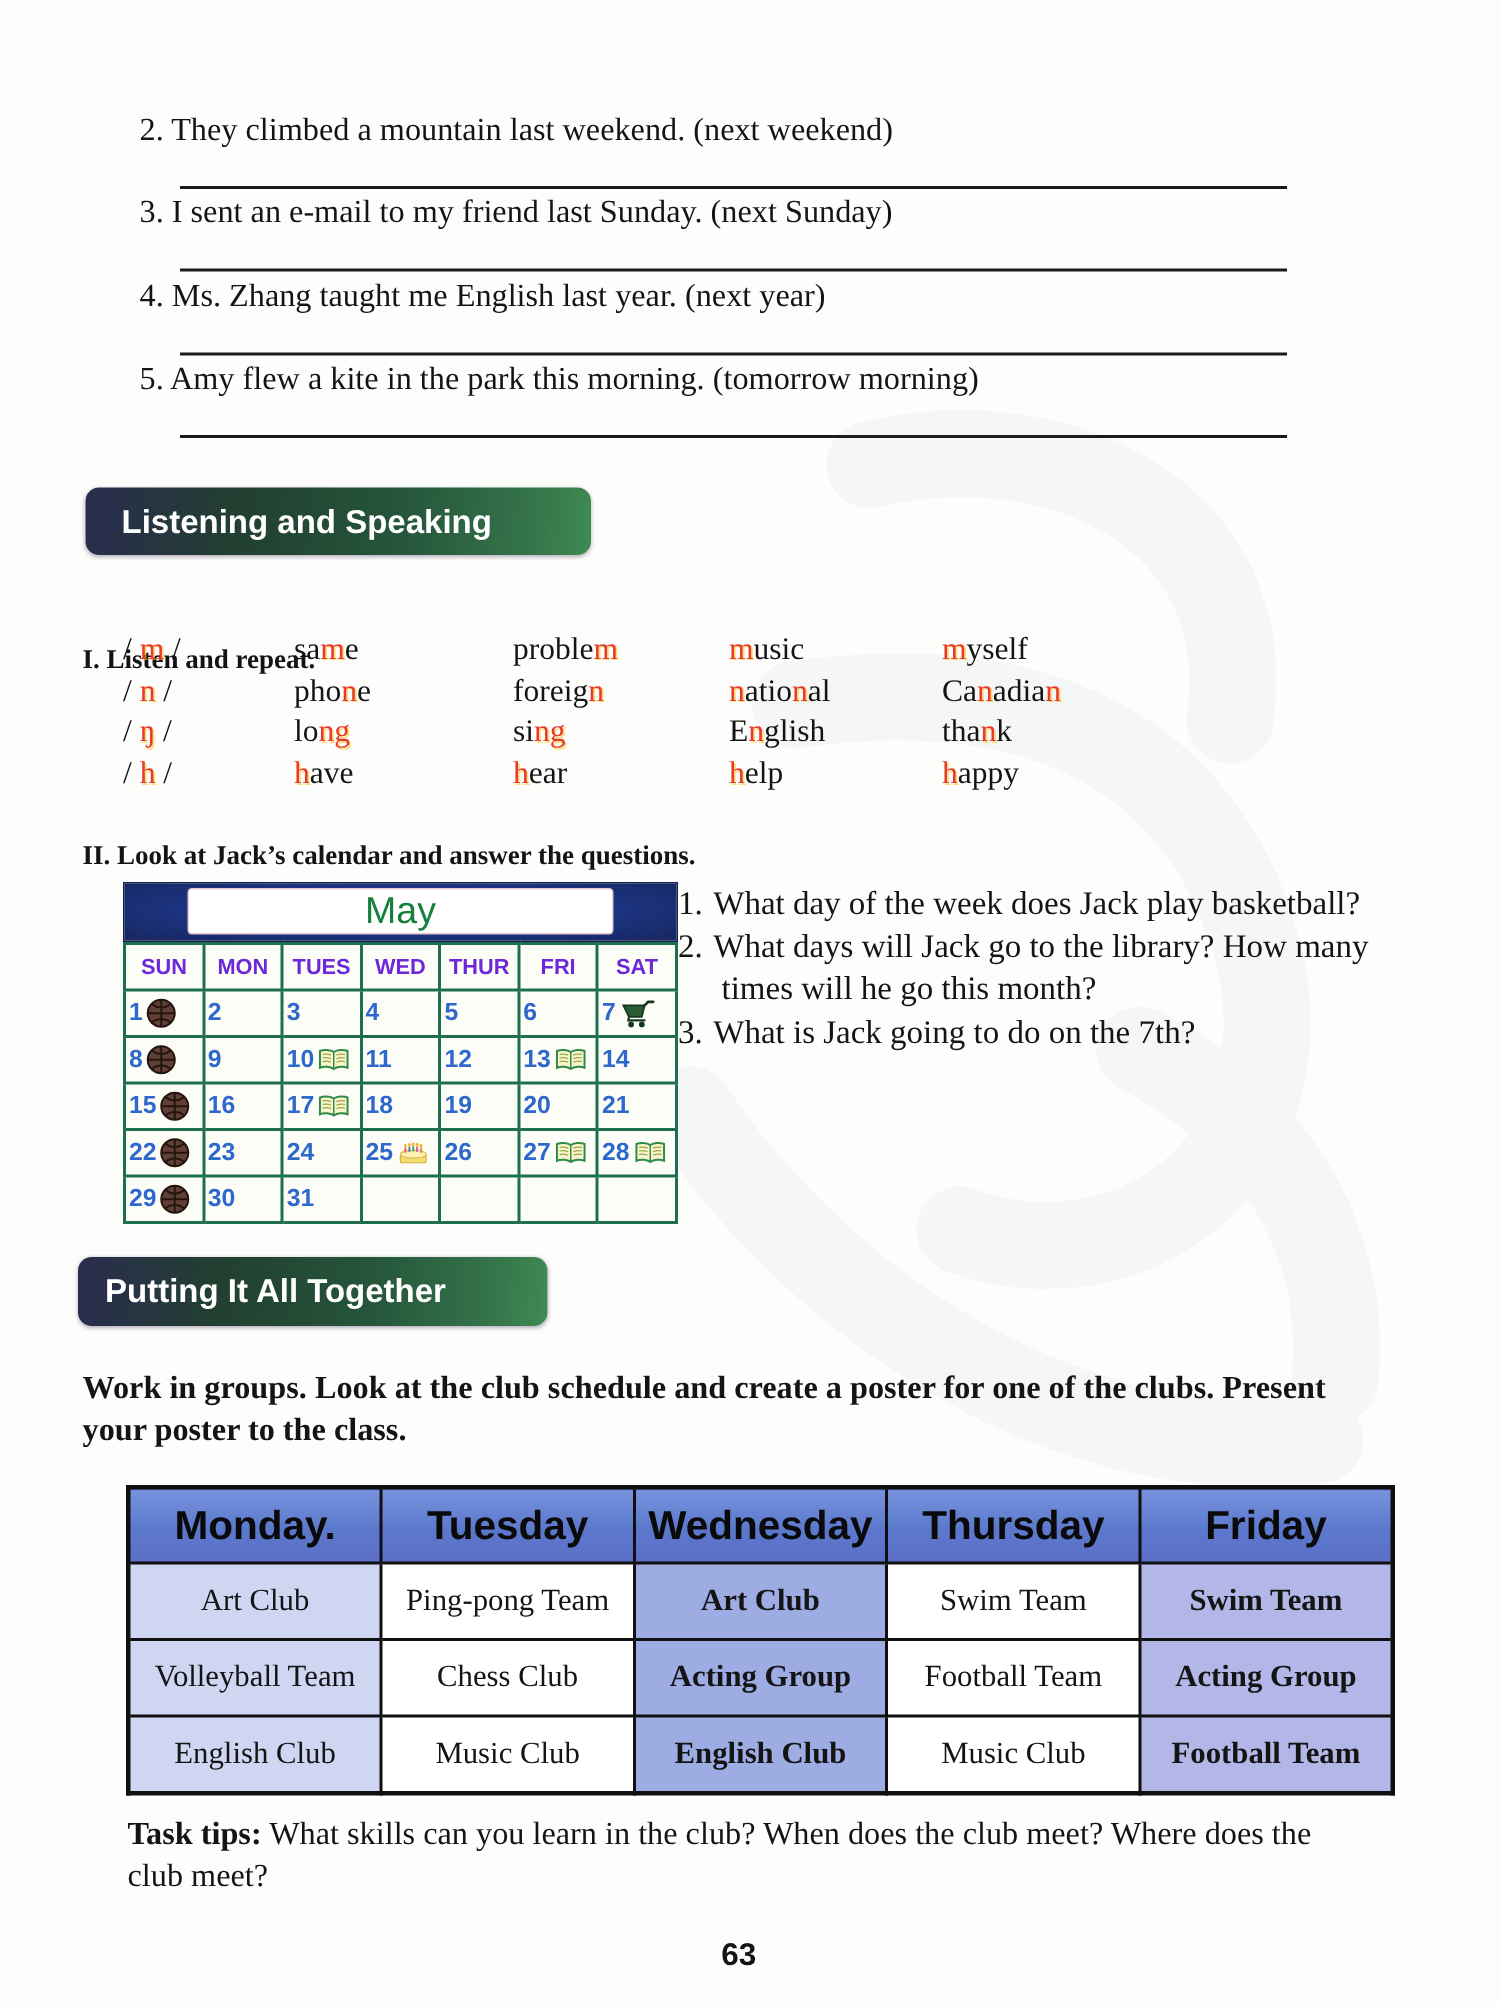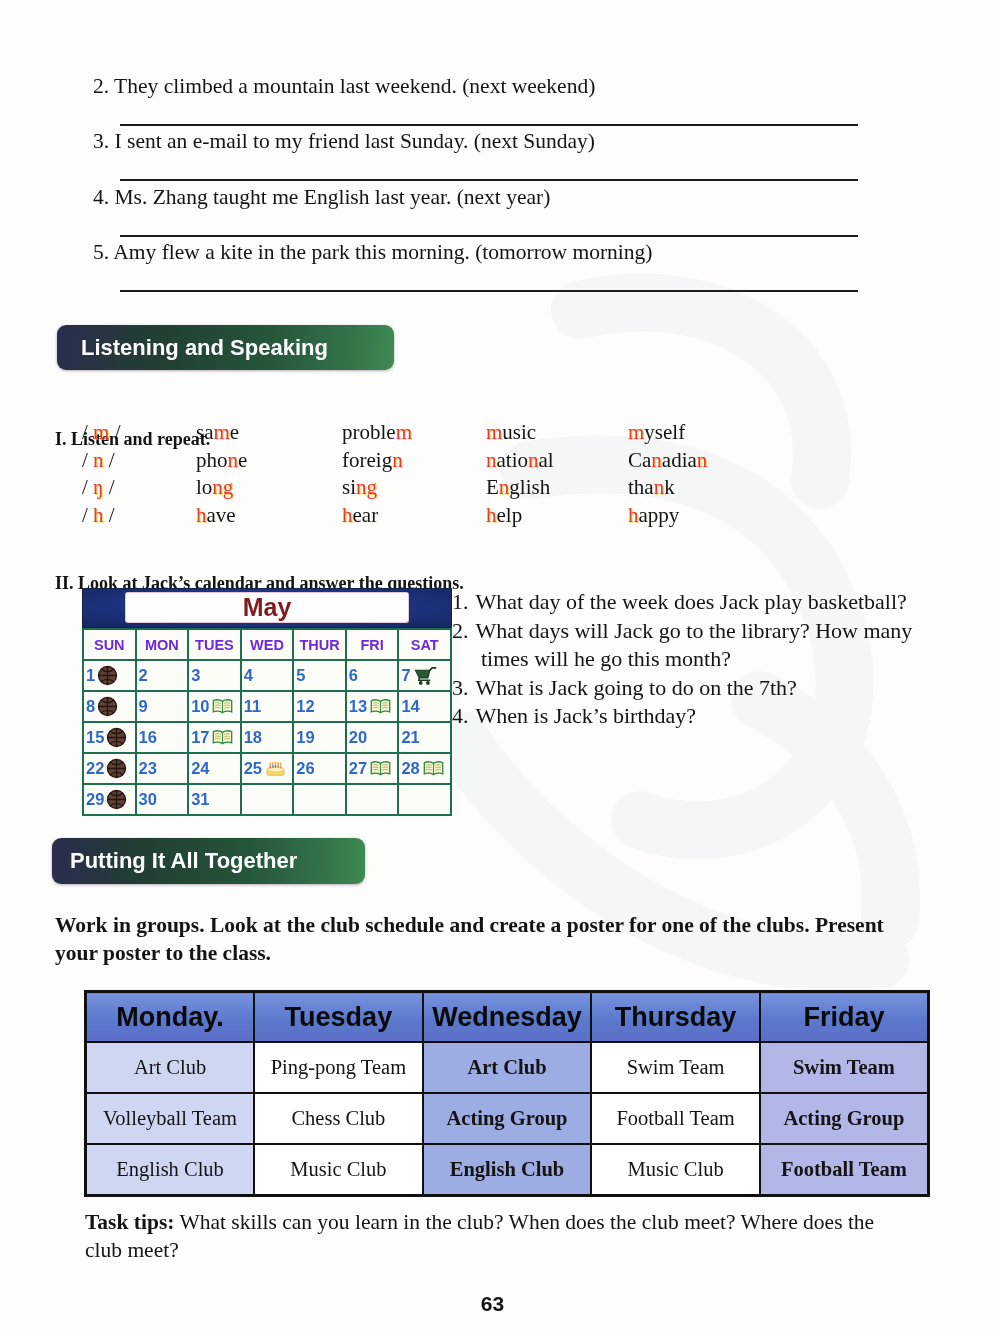--- a/index.html
+++ b/index.html
@@ -21,36 +21,36 @@
   .banner{position:absolute;border-radius:9px;color:#fff;
           background:linear-gradient(93deg,#2a2c4e 0%,#223f31 30%,#25553a 62%,#35744a 88%,#3f8a52 100%);
           font-family:"Liberation Sans",sans-serif;font-weight:bold;font-size:22px;
           display:flex;align-items:center;padding-left:18px;
           box-shadow:0 1px 3px rgba(40,20,60,.35);}
   #banner-listening{left:57px;top:325px;width:313px;height:45px;padding-left:24px;}
   #banner-putting{left:52px;top:838px;width:295px;height:46px;}
 
   .section-heading{position:absolute;font-weight:bold;font-size:18px;margin-top:37px;}
   #heading-listen{left:55px;top:392px;}
-  #heading-calendar{left:55px;top:536px;}
+  #heading-calendar{left:55px;top:523px;}
 
   
   #phonetics{position:absolute;left:82px;top:419px;font-size:21px;}
   .ph-row{display:grid;grid-template-columns:114px 146px 144px 142px 130px;height:27.6px;line-height:27.6px;}
   .hl{color:#e83a2e;text-shadow:1.2px 1px 0 rgba(255,196,20,.55);}
 
   
   #calendar{position:absolute;left:82px;top:588px;width:370px;}
   .cal-header{position:relative;height:38px;
               background:radial-gradient(ellipse at 50% 45%,#27479e 0%,#1c3380 55%,#16265e 100%);
               border:1px solid #12204e;}
   .cal-title-box{position:absolute;left:43px;top:4px;width:282px;height:29px;background:#fff;
                  border-radius:2px;display:flex;align-items:center;justify-content:center;
                  box-shadow:0 0 0 1px #e8c8d8;}
-  .cal-title-box span{font-family:"Liberation Sans",sans-serif;font-weight:bold;font-size:25px;color:#7f1d1d;}
+  .cal-title-box span{font-family:"Liberation Sans",sans-serif;font-weight:normal;font-size:25px;color:#15803d;}
   #cal-table{width:370px;border-collapse:collapse;table-layout:fixed;background:#fdfdf8;}
   #cal-table td,#cal-table th{border:2px solid #1e6e50;padding:0;}
   #cal-table th{height:29px;font-family:"Liberation Sans",sans-serif;font-weight:bold;
                 font-size:14.5px;color:#6d28d9;text-align:center;}
   #cal-table td{height:29px;}
   .cal-cell{display:flex;align-items:center;padding:0 2px;gap:2px;}
   .cal-num{font-family:"Liberation Sans",sans-serif;font-weight:bold;font-size:16.5px;color:#2e68cc;}
   .cal-icon{display:inline-flex;line-height:0;}
 
   
@@ -465,21 +465,20 @@
               <td></td>
             </tr>
           </tbody>
       </table>
     </div>
 
     <div id="questions">
         <p class="question"><span class="q-num">1.</span><span>What day of the week does Jack play basketball?</span></p>
         <p class="question"><span class="q-num">2.</span><span>What days will Jack go to the library? How many times will he go this month?</span></p>
         <p class="question"><span class="q-num">3.</span><span>What is Jack going to do on the 7th?</span></p>
-        <p class="question"><span class="q-num">4.</span><span>When is Jack’s birthday?</span></p>
       </div>
 
     <div class="banner" id="banner-putting">
       <span>Putting It All Together</span>
     </div>
 
     <div id="instructions">Work in groups. Look at the club schedule and create a poster for one of the clubs. Present your poster to the class.</div>
 
     <table id="club-table">
       <thead>

